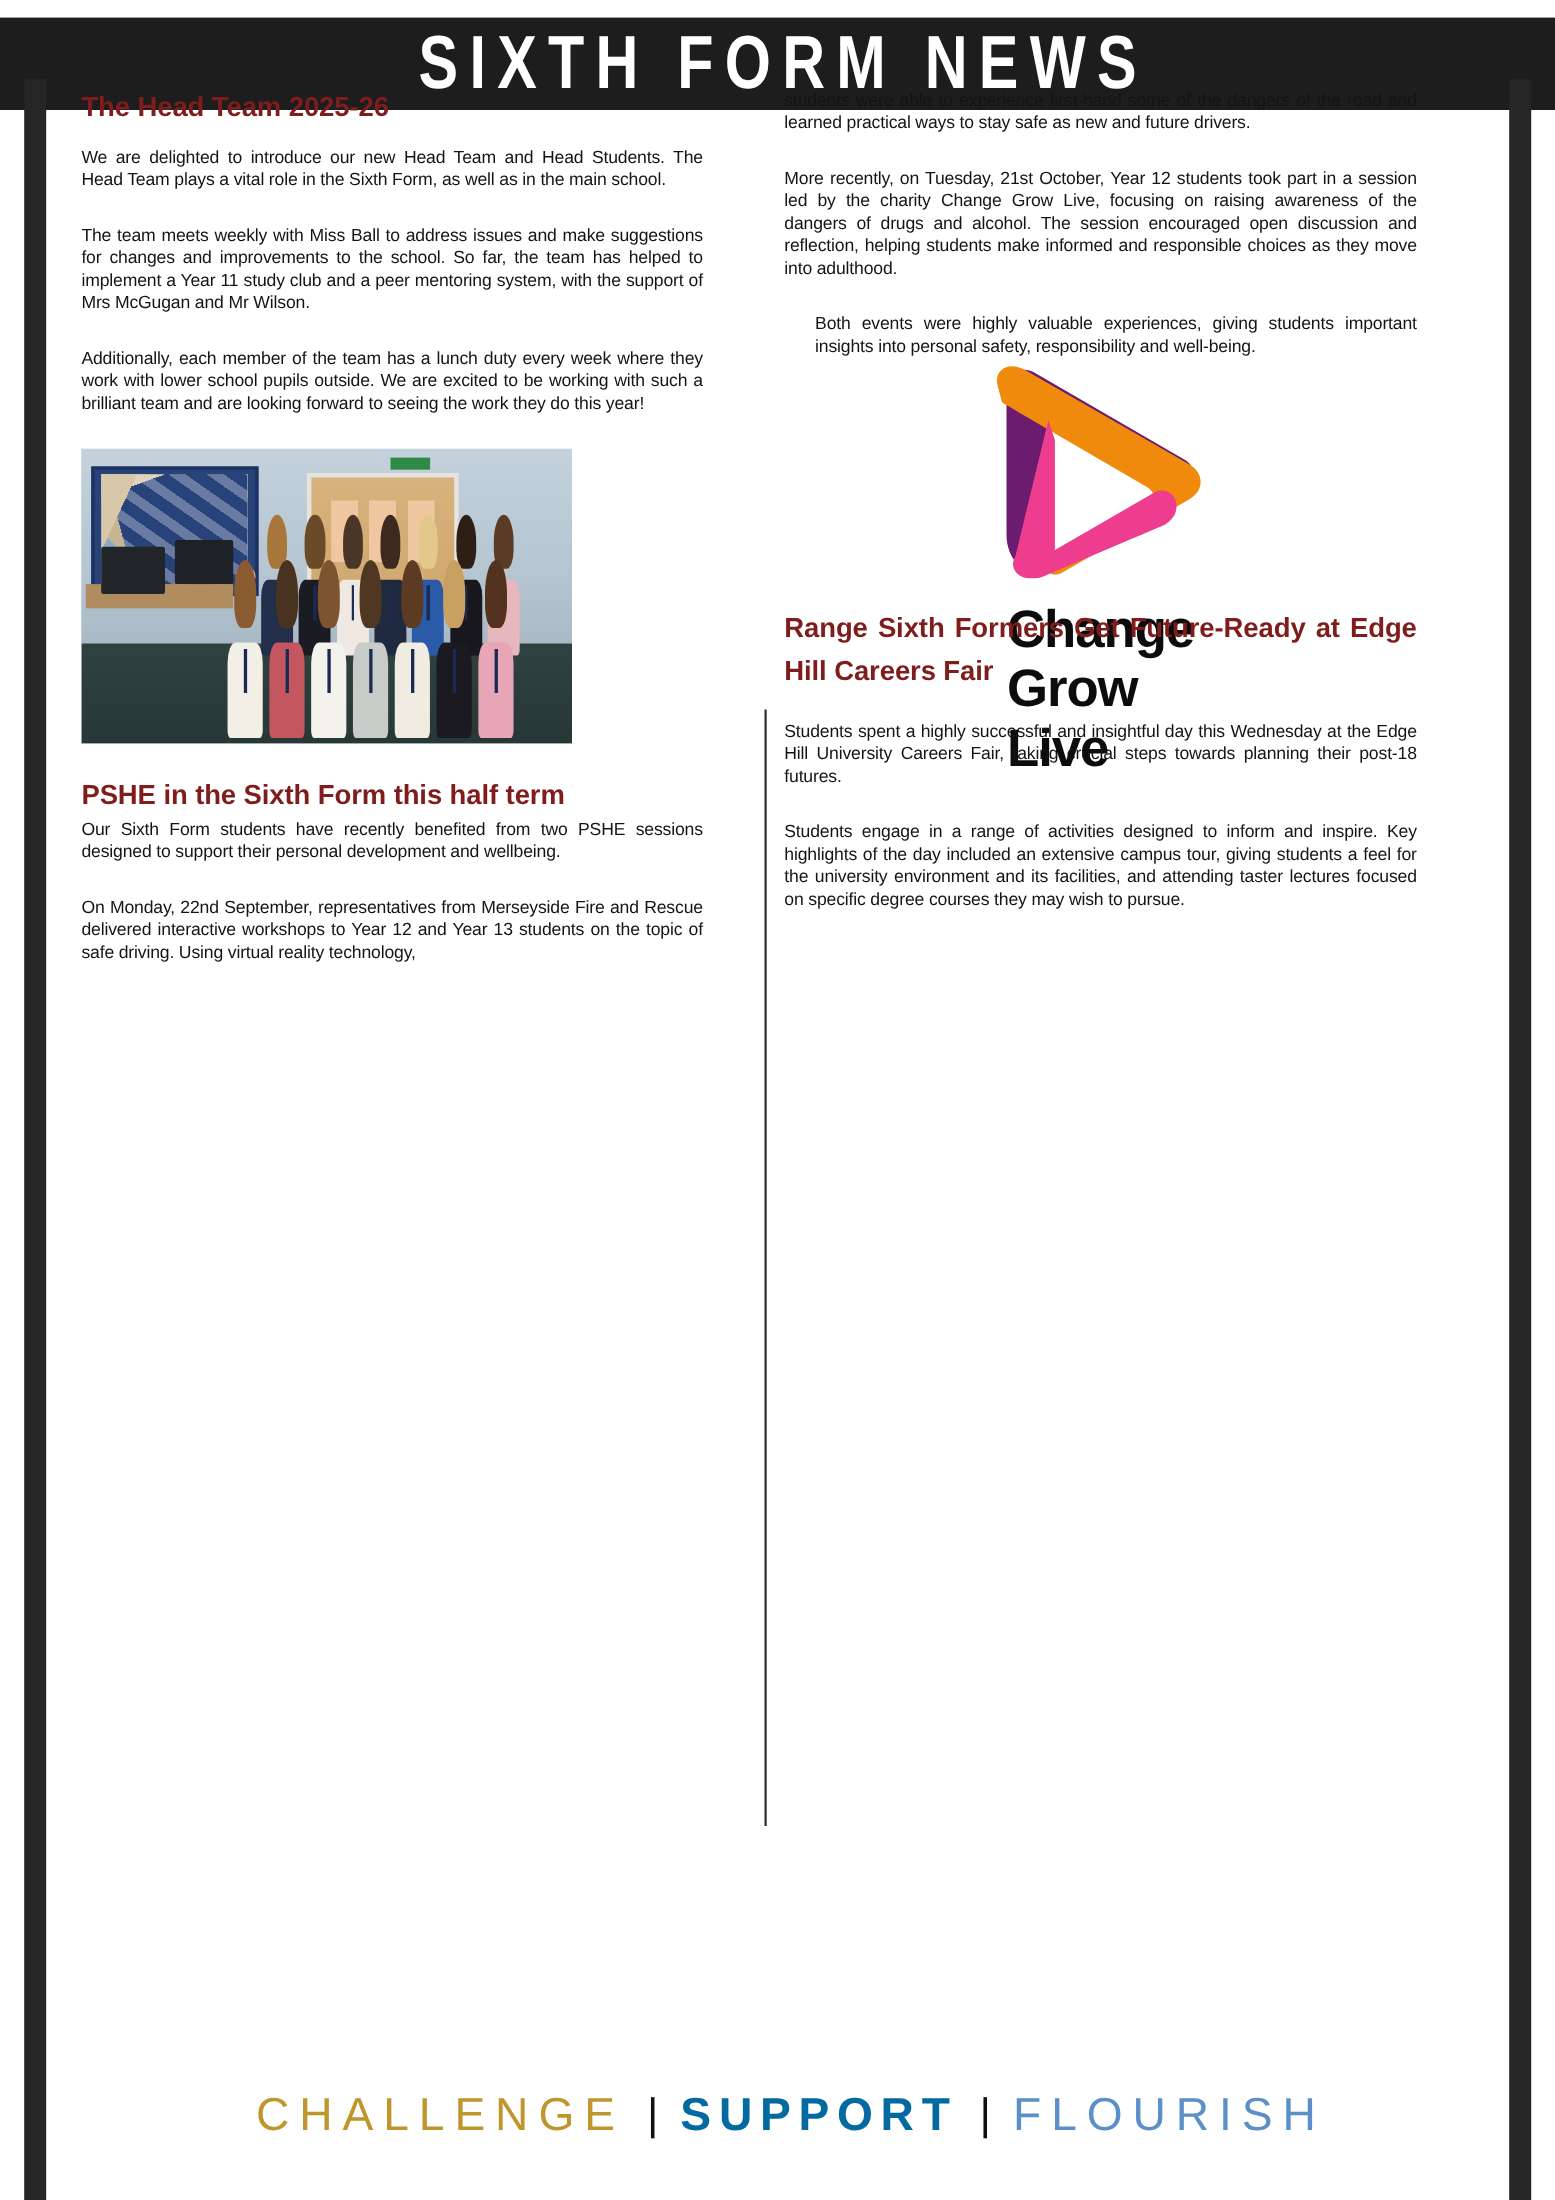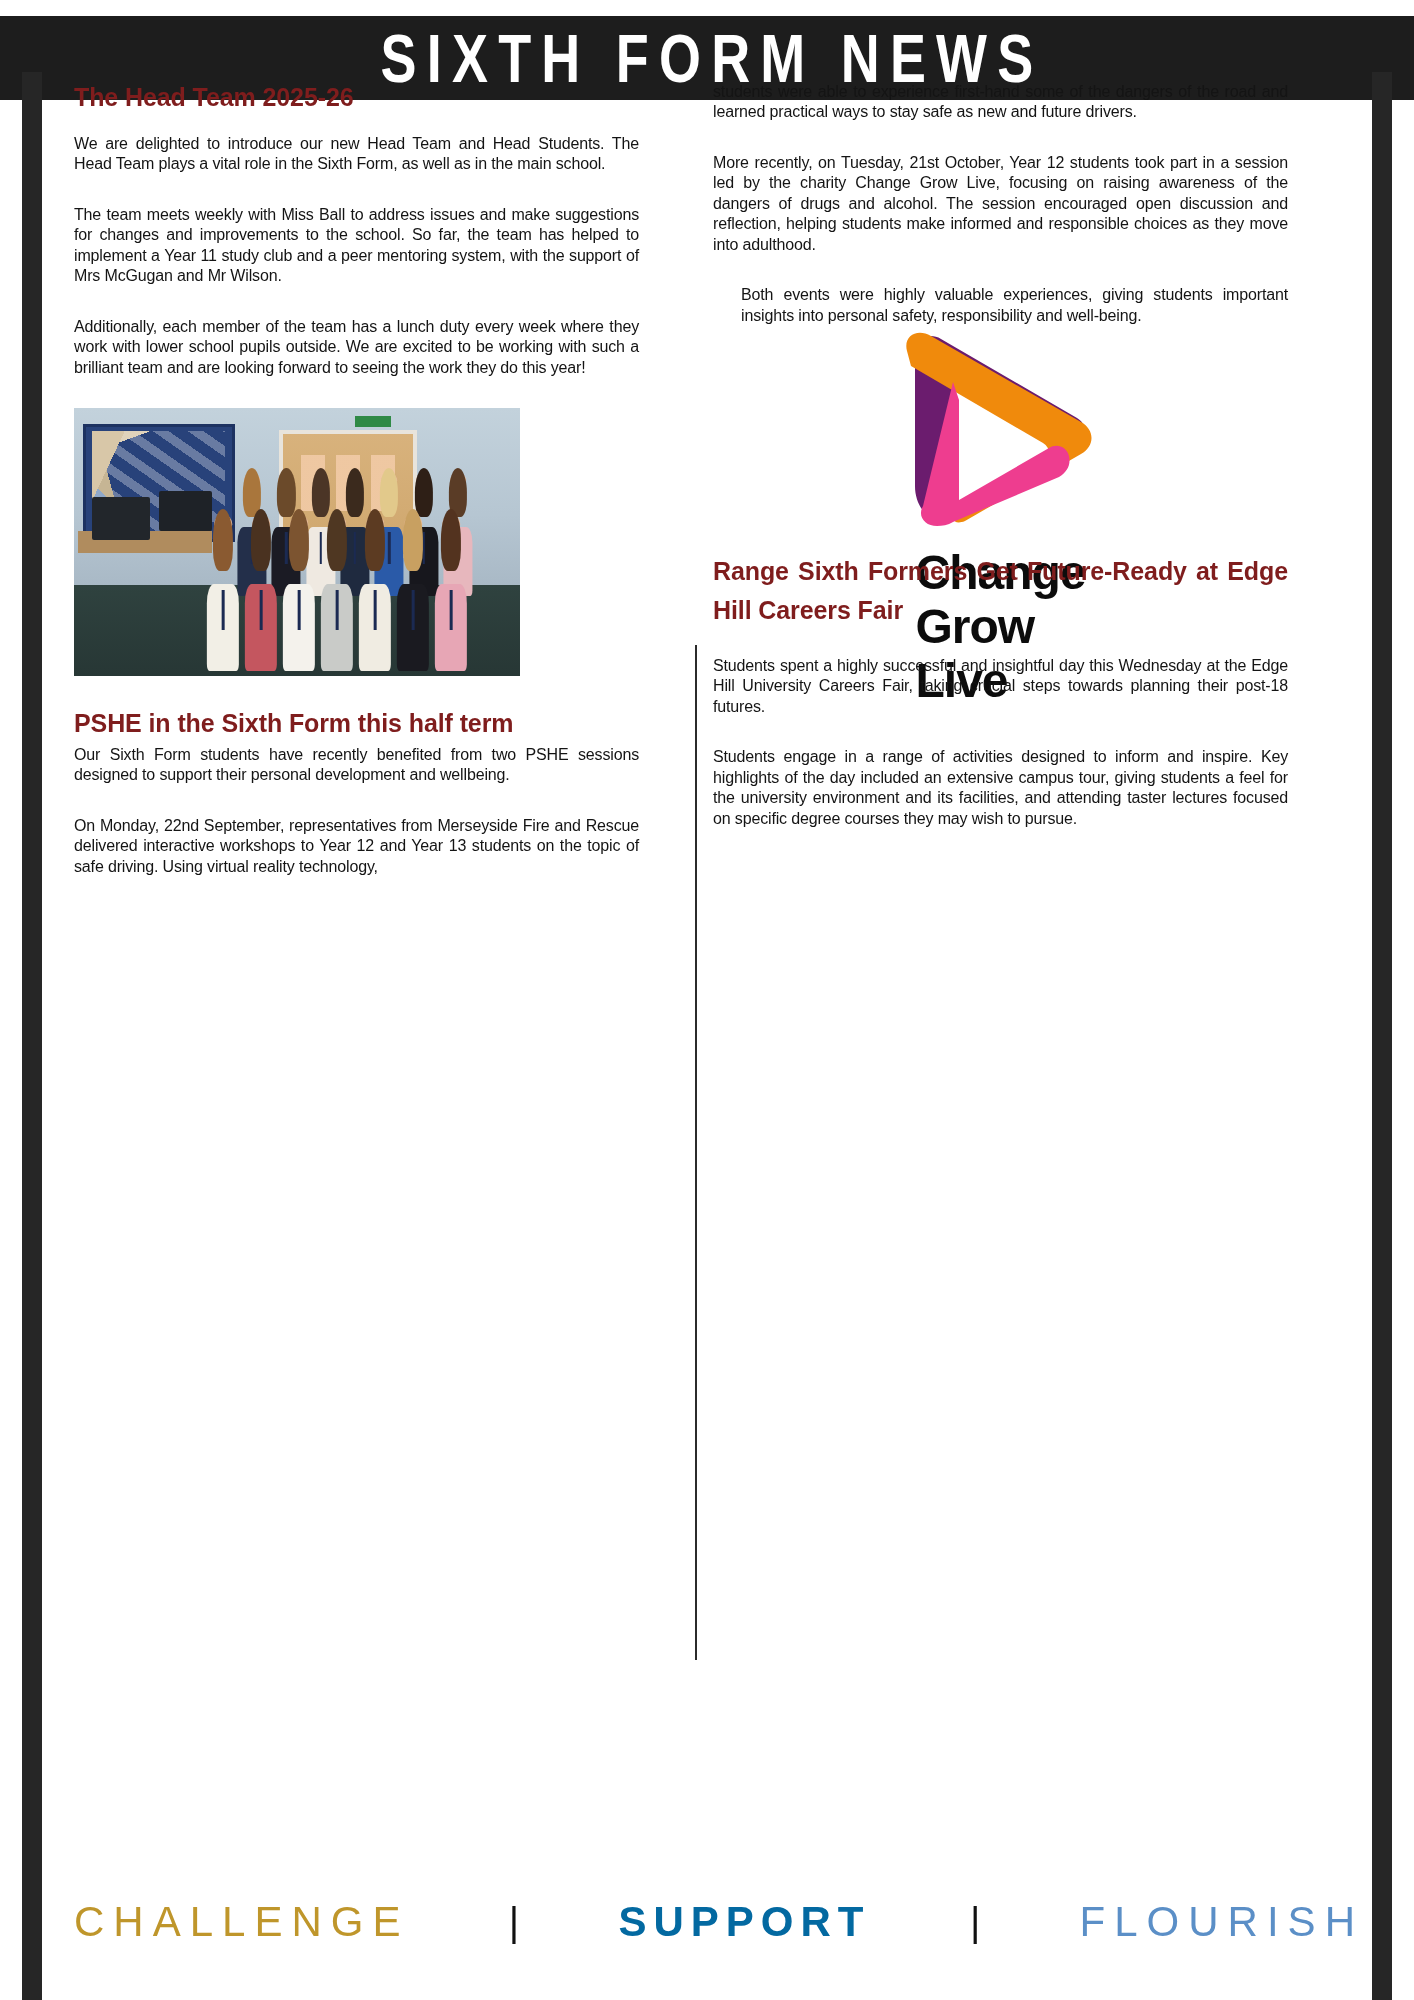--- a/index.html
+++ b/index.html
@@ -240,21 +240,21 @@
   }
 
   
   .strapline {
     position: absolute;
     left: 74px;
     top: 1898px;
     width: 1290px;
     display: flex;
     align-items: center;
-    justify-content: space-between;
+    justify-content: center;
     gap: 20px;
     font-size: 42px;
     font-weight: 400;
     letter-spacing: 9px;
     white-space: nowrap;
   }
   .sp-challenge { color: #bf962b; }
   .sp-support   { color: #0369a1; font-weight: 700; letter-spacing: 7px; }
   .sp-flourish  { color: #5b8fc7; }
   .sp-bar {

